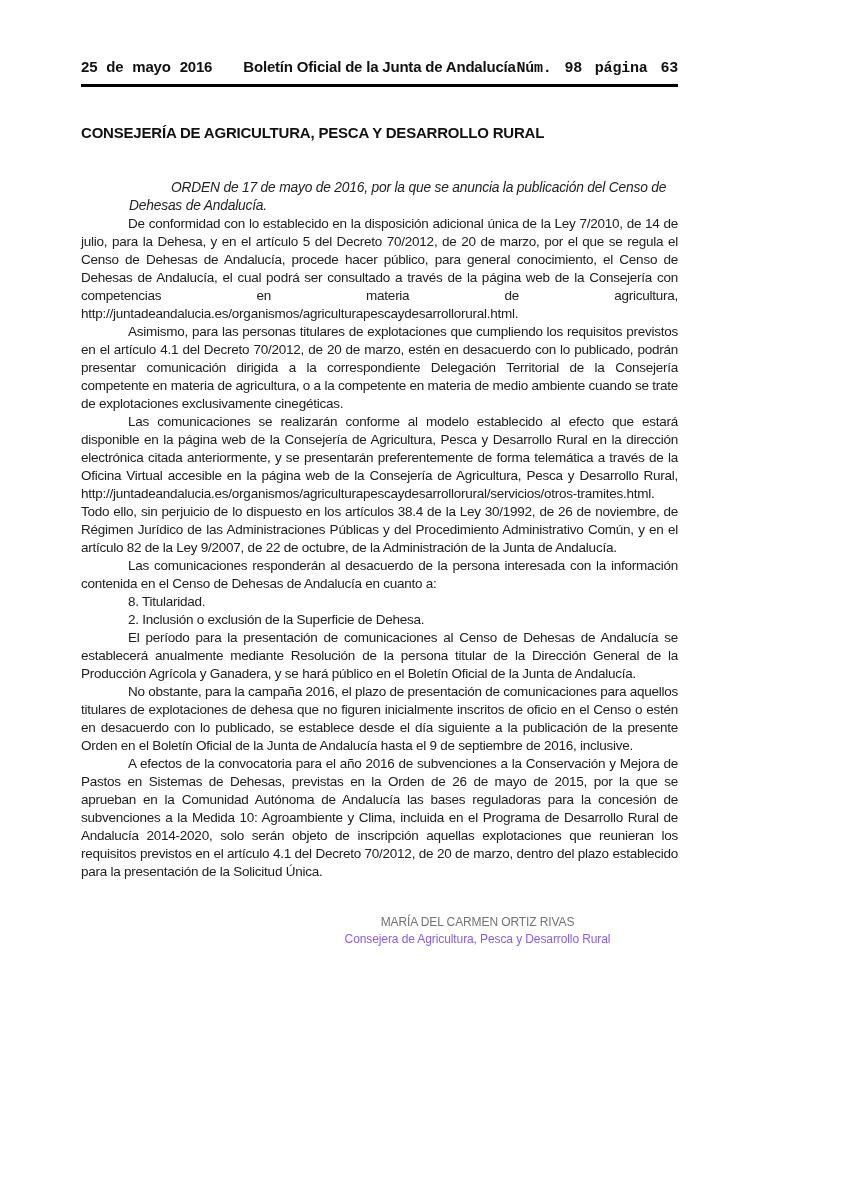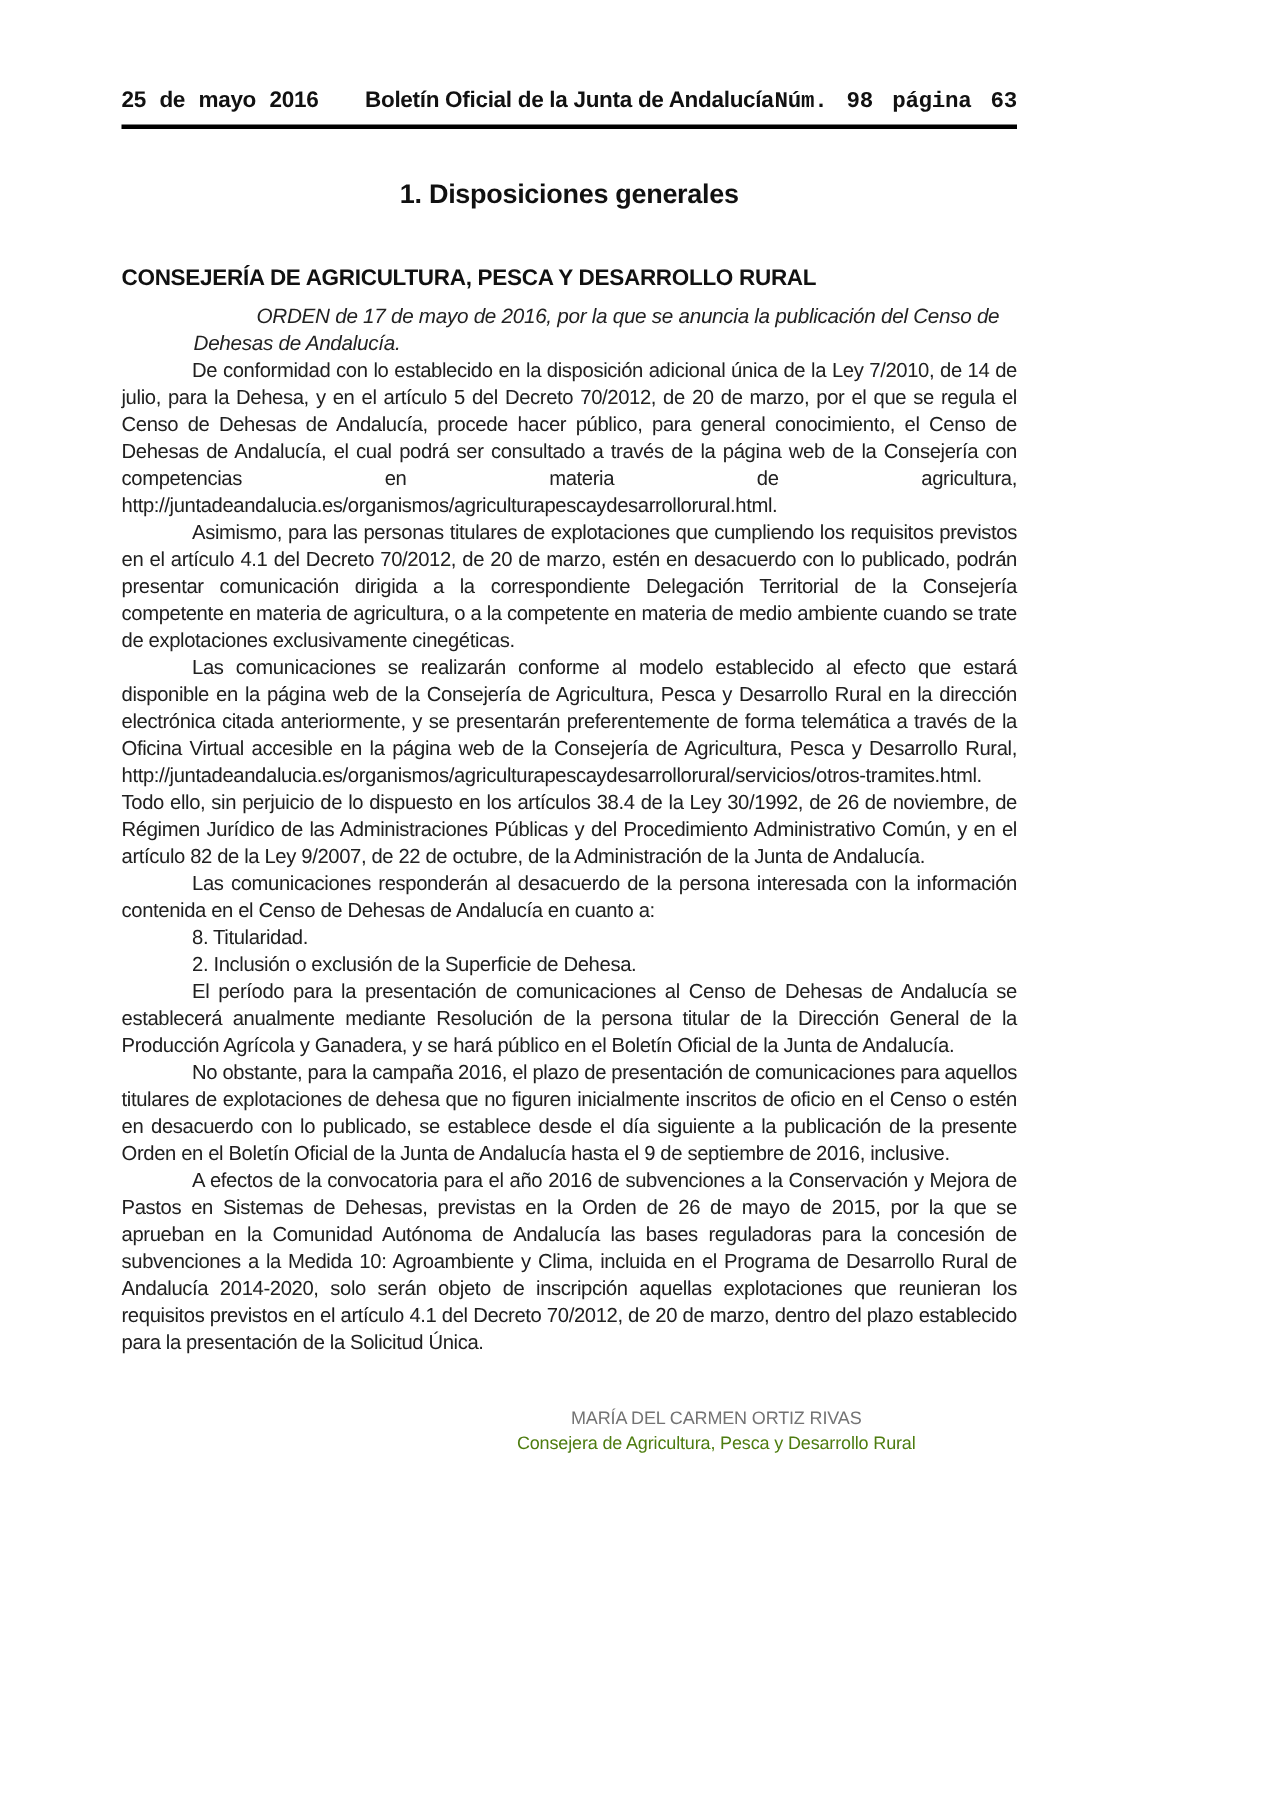--- a/index.html
+++ b/index.html
@@ -52,21 +52,21 @@
     letter-spacing: -0.2px;
   }
   .department {
     margin-top: 37px;
     font-weight: bold;
     font-size: 15px;
     color: #111111;
     letter-spacing: -0.2px;
   }
   .order-summary {
-    margin-top: 8px;
+    margin-top: 38px;
     margin-left: 48px;
     text-indent: 42px;
     font-style: italic;
     font-size: 13.8px;
     line-height: 18px;
     letter-spacing: -0.2px;
     text-align: left;
   }
   
   .body-text {
@@ -94,21 +94,21 @@
   .signature .sig-name {
     font-size: 12px;
     line-height: 18px;
     letter-spacing: -0.1px;
     color: #737373;
   }
   .signature .sig-role {
     font-size: 12px;
     line-height: 17px;
     letter-spacing: -0.1px;
-    color: #4d7c0f;
+    color: #8b5cf6;
   }
   
   .doc-code {
     position: absolute;
     left: 773px;
     top: 1083px;
     width: 72px;
     height: 14px;
     transform: rotate(-90deg);
     transform-origin: center center;
@@ -125,21 +125,20 @@
 <div class="page">
   <div class="content">
 
     <div class="masthead">
       <span class="left">25 de mayo 2016</span>
       <span class="mid">Boletín Oficial de la Junta de Andalucía</span>
       <span class="right">Núm. 98 página 63</span>
     </div>
     <div class="rule"></div>
 
-    <div class="doc-title">1. Disposiciones generales</div>
 
     <div class="department">CONSEJERÍA DE AGRICULTURA, PESCA Y DESARROLLO RURAL</div>
 
     <div class="order-summary">ORDEN de 17 de mayo de 2016, por la que se anuncia la publicación del Censo de Dehesas de Andalucía.</div>
 
     <div class="body-text">
       <p>De conformidad con lo establecido en la disposición adicional única de la Ley 7/2010, de 14 de julio, para la Dehesa, y en el artículo 5 del Decreto 70/2012, de 20 de marzo, por el que se regula el Censo de Dehesas de Andalucía, procede hacer público, para general conocimiento, el Censo de Dehesas de Andalucía, el cual podrá ser consultado a través de la página web de la Consejería con competencias en materia de agricultura, http://juntadeandalucia.es/organismos/agriculturapescaydesarrollorural.html.</p>
       <p>Asimismo, para las personas titulares de explotaciones que cumpliendo los requisitos previstos en el artículo 4.1 del Decreto 70/2012, de 20 de marzo, estén en desacuerdo con lo publicado, podrán presentar comunicación dirigida a la correspondiente Delegación Territorial de la Consejería competente en materia de agricultura, o a la competente en materia de medio ambiente cuando se trate de explotaciones exclusivamente cinegéticas.</p>
       <p>Las comunicaciones se realizarán conforme al modelo establecido al efecto que estará disponible en la página web de la Consejería de Agricultura, Pesca y Desarrollo Rural en la dirección electrónica citada anteriormente, y se presentarán preferentemente de forma telemática a través de la Oficina Virtual accesible en la página web de la Consejería de Agricultura, Pesca y Desarrollo Rural, http://juntadeandalucia.es/organismos/agriculturapescaydesarrollorural/servicios/otros-tramites.html. Todo ello, sin perjuicio de lo dispuesto en los artículos 38.4 de la Ley 30/1992, de 26 de noviembre, de Régimen Jurídico de las Administraciones Públicas y del Procedimiento Administrativo Común, y en el artículo 82 de la Ley 9/2007, de 22 de octubre, de la Administración de la Junta de Andalucía.</p>
       <p>Las comunicaciones responderán al desacuerdo de la persona interesada con la información contenida en el Censo de Dehesas de Andalucía en cuanto a:</p>

